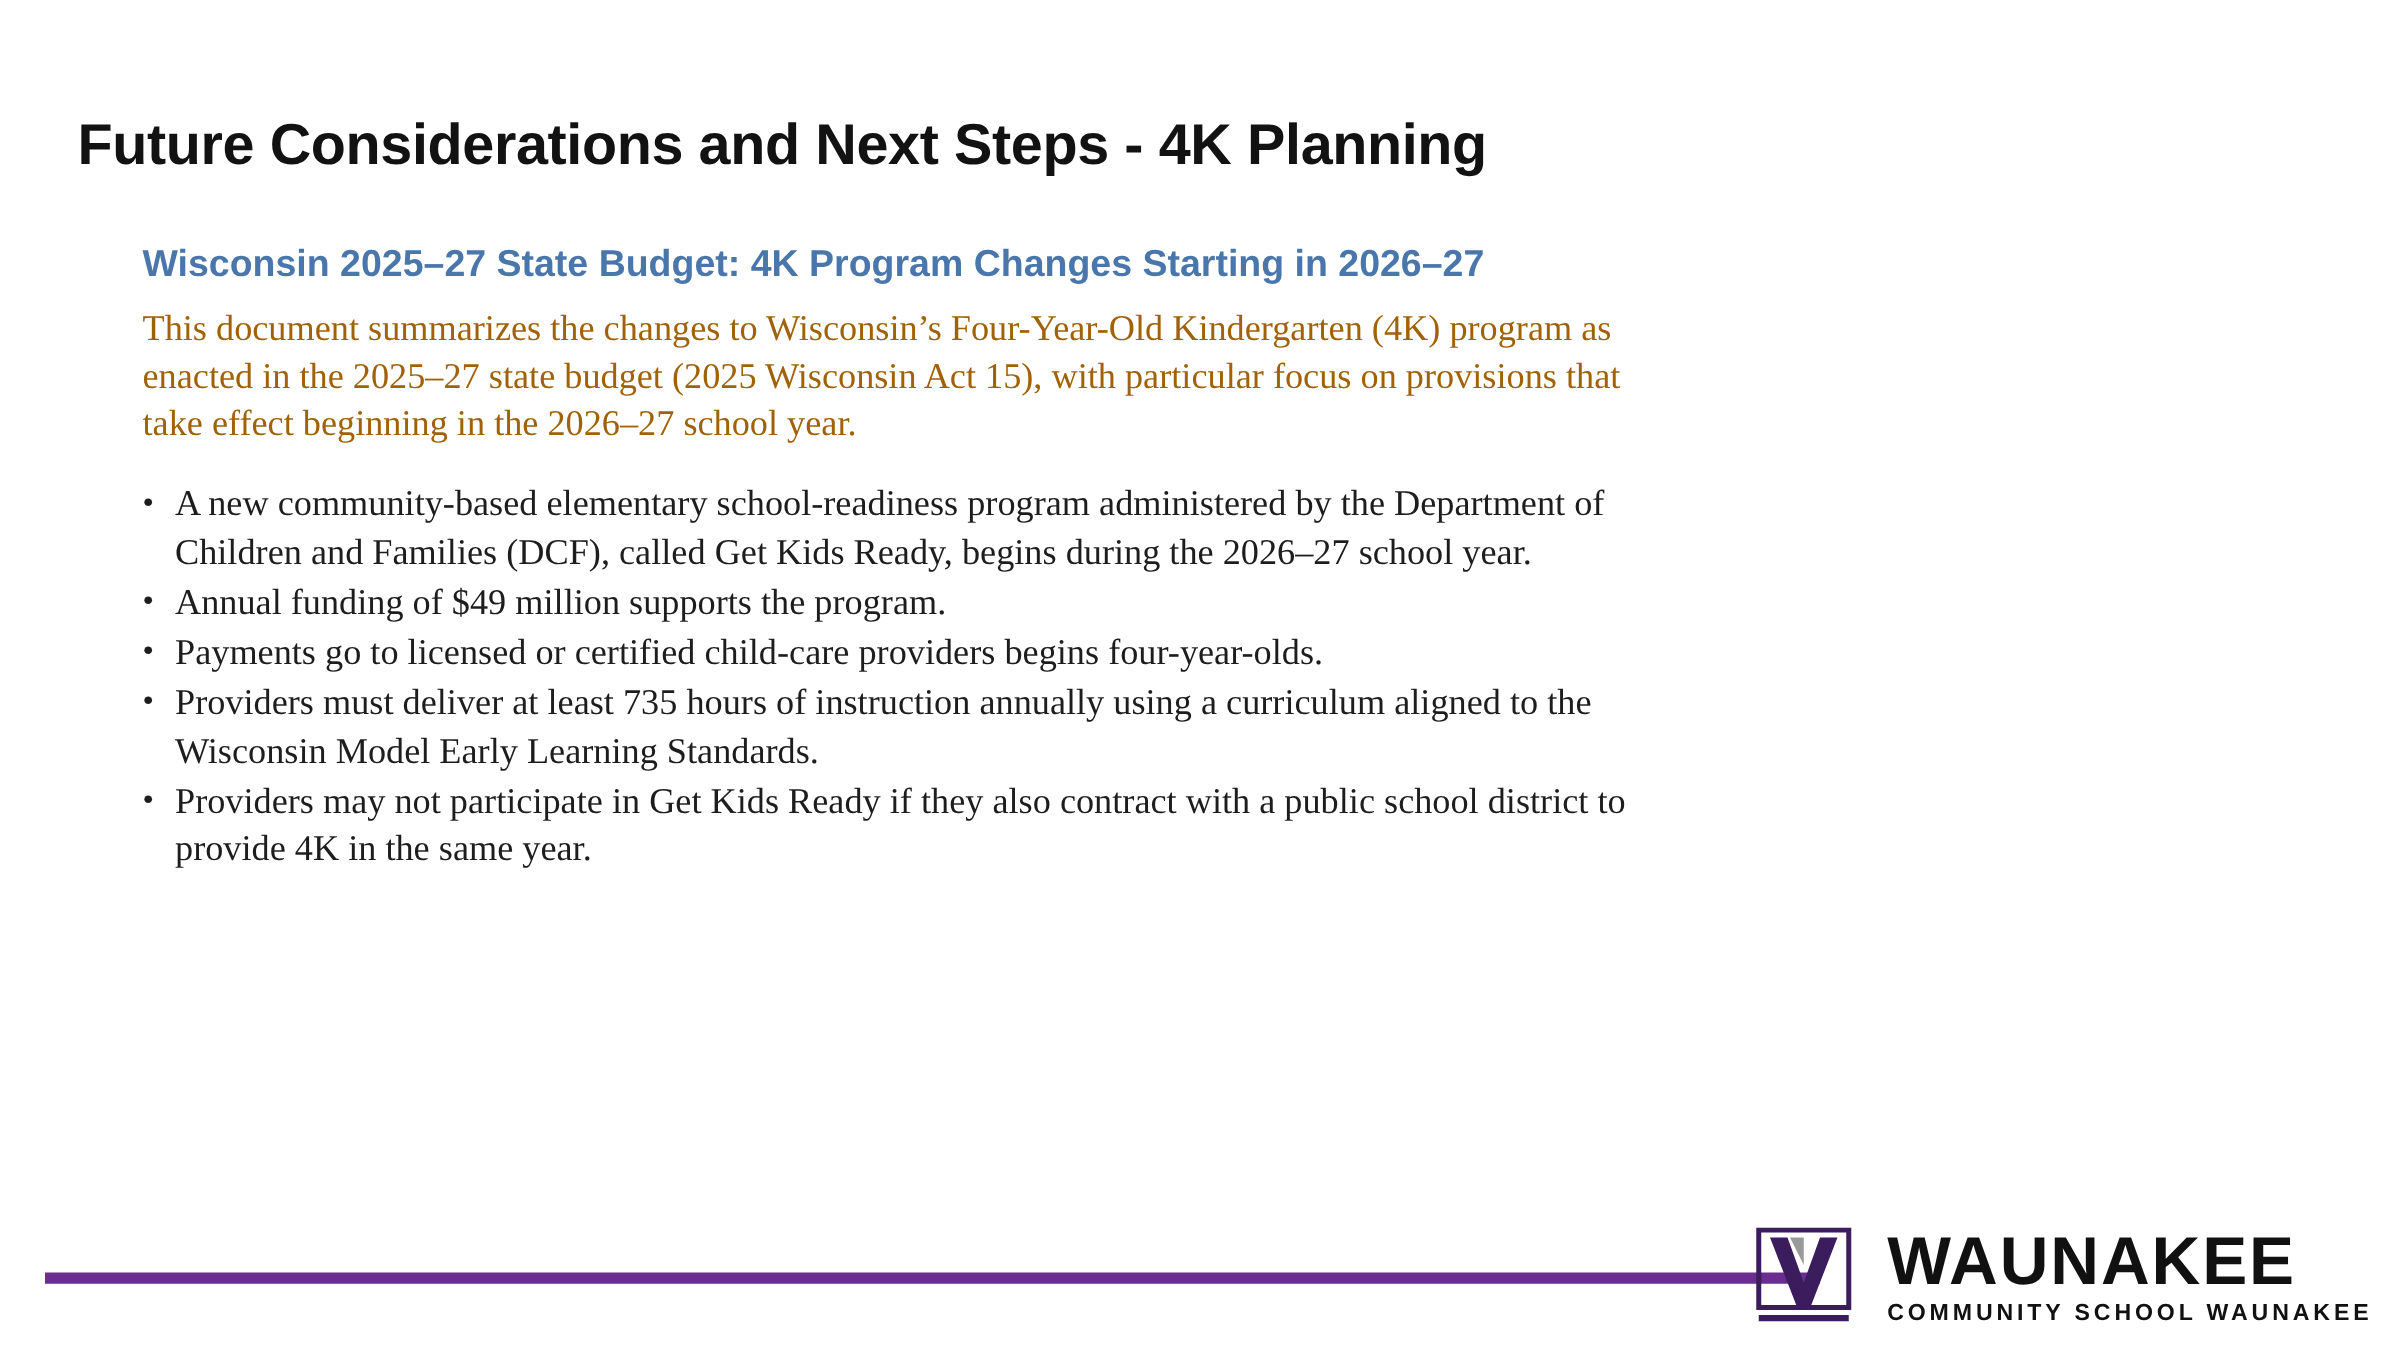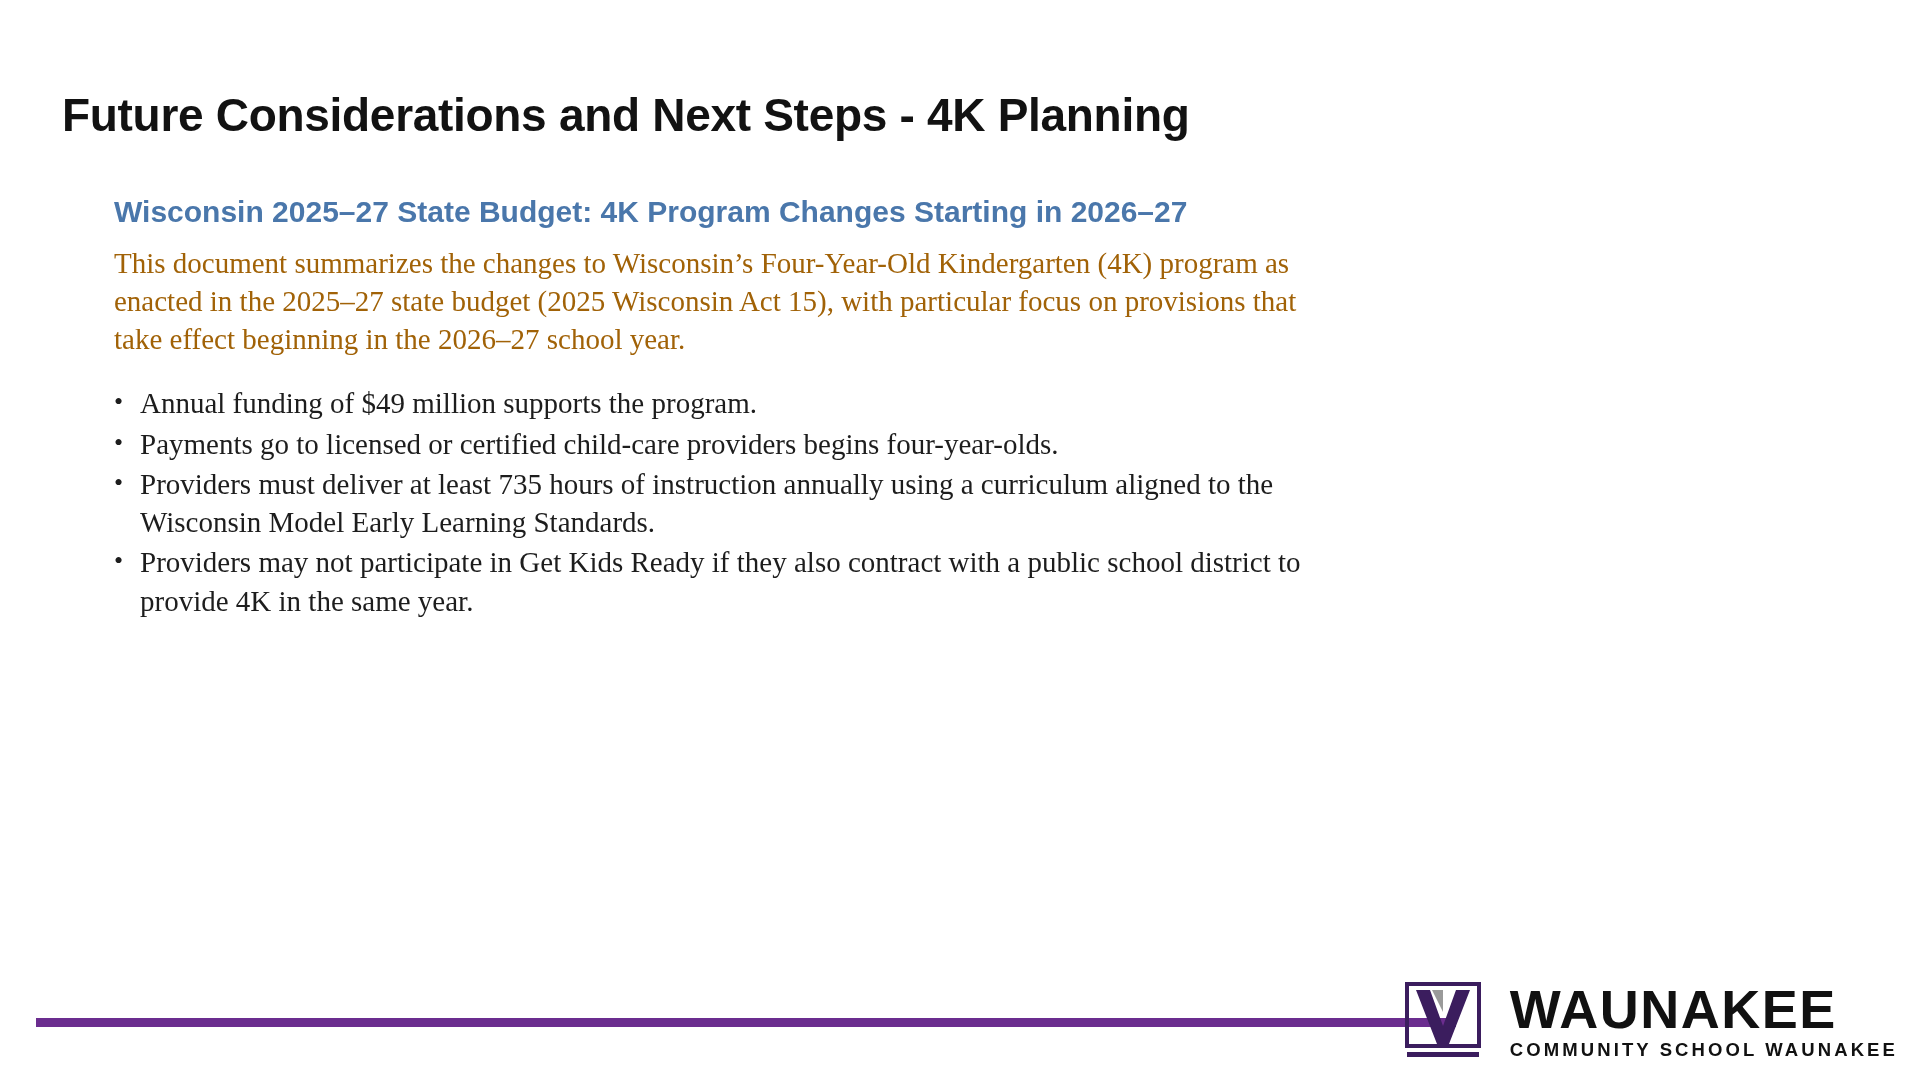--- a/index.html
+++ b/index.html
@@ -152,20 +152,21 @@
   <div class="slide-title">Future Considerations and Next Steps - 4K Planning</div>
 
   <div class="content">
 
     <div class="doc-heading">Wisconsin 2025–27 State Budget: 4K Program Changes Starting in 2026–27</div>
 
     <p class="doc-paragraph">This document summarizes the changes to Wisconsin’s Four-Year-Old Kindergarten (4K) program as enacted in the 2025–27 state budget (2025 Wisconsin Act 15), with particular focus on provisions that take effect beginning in the 2026–27 school year.</p>
 
 
     <ul class="bullet-list">
+      <li>A new community-based elementary school-readiness program administered by the Department of Children and Families (DCF), called Get Kids Ready, begins during the 2026–27 school year.</li>
       <li>Annual funding of $49 million supports the program.</li>
       <li>Payments go to licensed or certified child-care providers begins four-year-olds.</li>
       <li>Providers must deliver at least 735 hours of instruction annually using a curriculum aligned to the Wisconsin Model Early Learning Standards.</li>
       <li>Providers may not participate in Get Kids Ready if they also contract with a public school district to provide 4K in the same year.</li>
     </ul>
 
   </div>
 
   <div class="footer-rule"></div>
 

